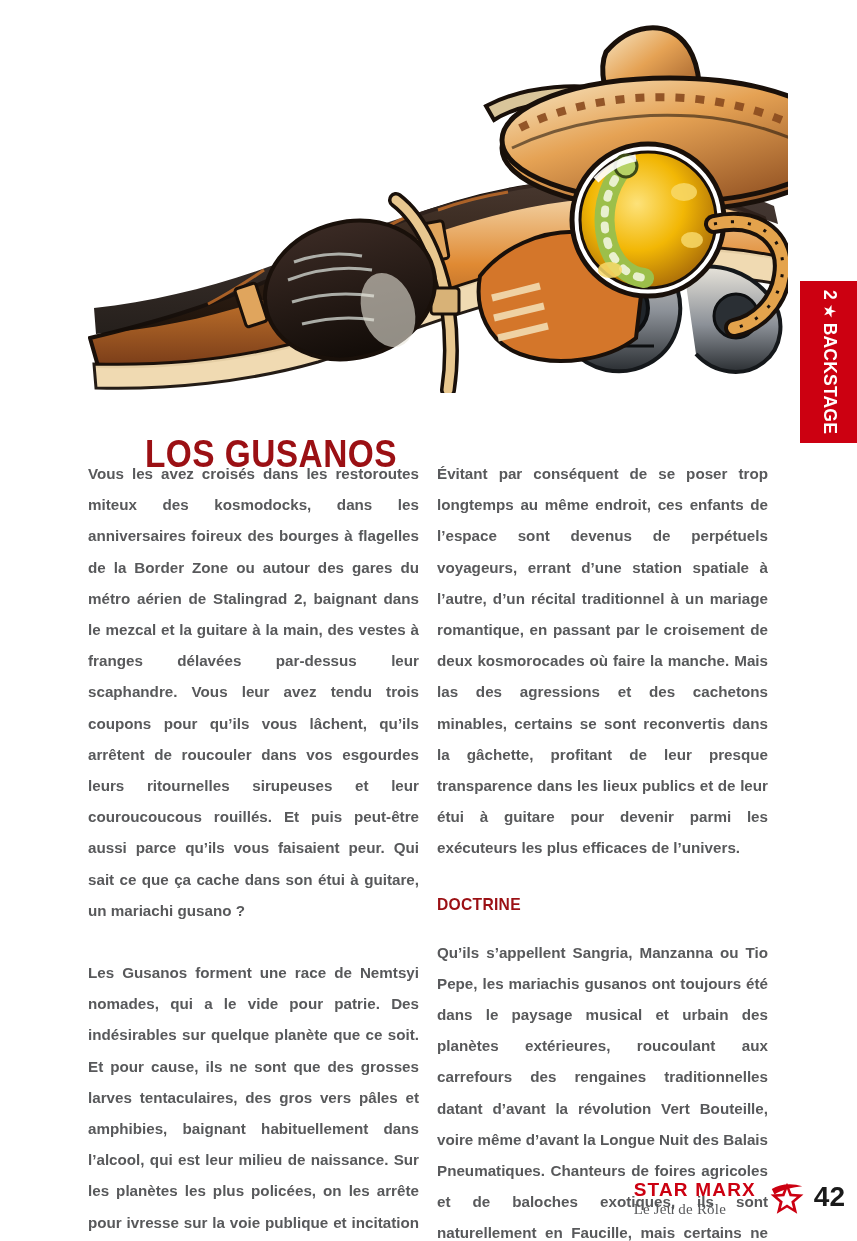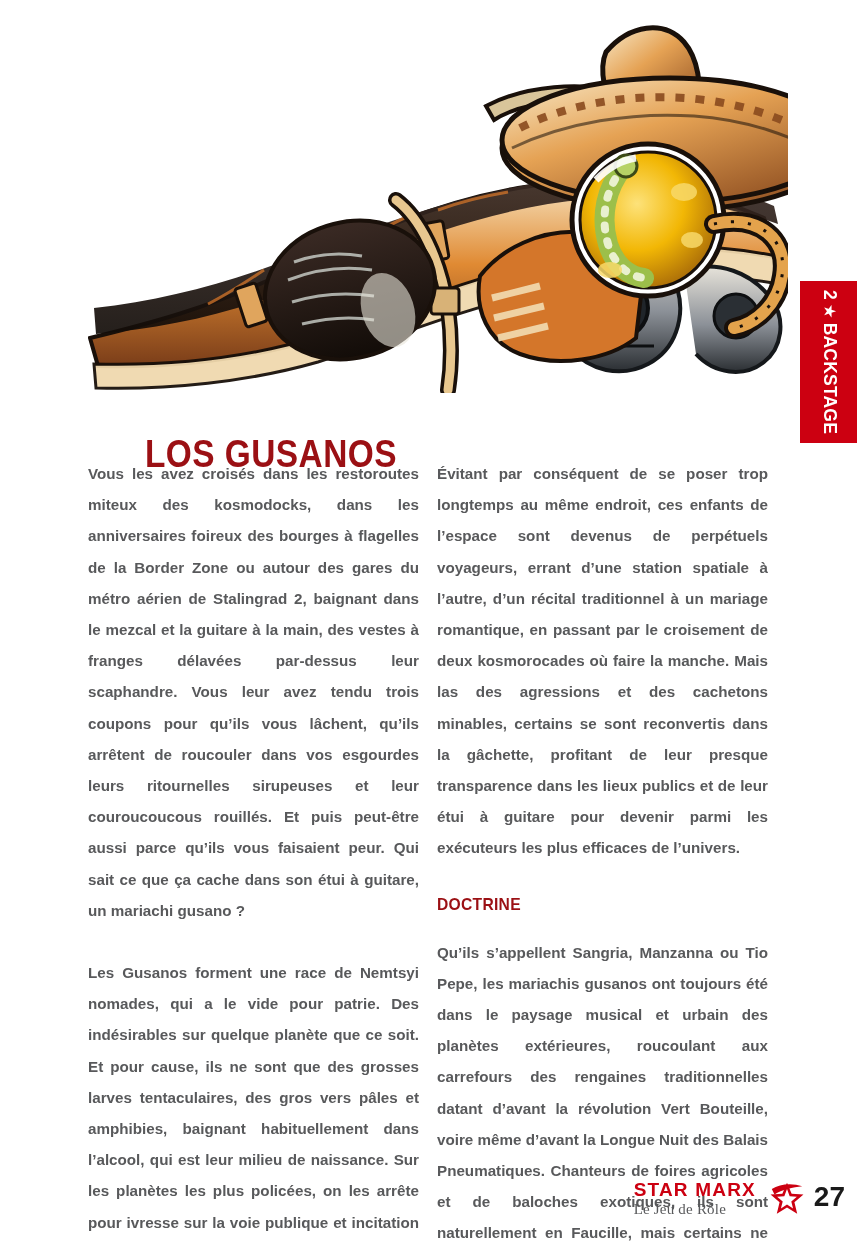--- a/index.html
+++ b/index.html
@@ -337,16 +337,16 @@
       <div class="brand-main">STAR MARX</div>
       <div class="brand-sub">Le Jeu de Rôle</div>
     </div>
     <div class="brand-star">
       <svg viewBox="0 0 40 38">
         <path d="M20 2 L25.2 14.2 L38.4 15.2 L28.3 23.8 L31.4 36.6 L20 29.6 L8.6 36.6 L11.7 23.8 L1.6 15.2 L14.8 14.2 Z" fill="#cc0011"></path>
         <path d="M3 9 C12 3 26 2 37 6 C27 7 14 10 6 15 Z" fill="#cc0011"></path>
         <path d="M20 9 L23 17 L31 17.6 L24.8 22.8 L26.8 30.8 L20 26.4 L13.2 30.8 L15.2 22.8 L9 17.6 L17 17 Z" fill="#ffffff"></path>
       </svg>
     </div>
-    <div class="page-number">27</div>
+    <div class="page-number">42</div>
   </div>
 
 </div>
 
 </body></html>

